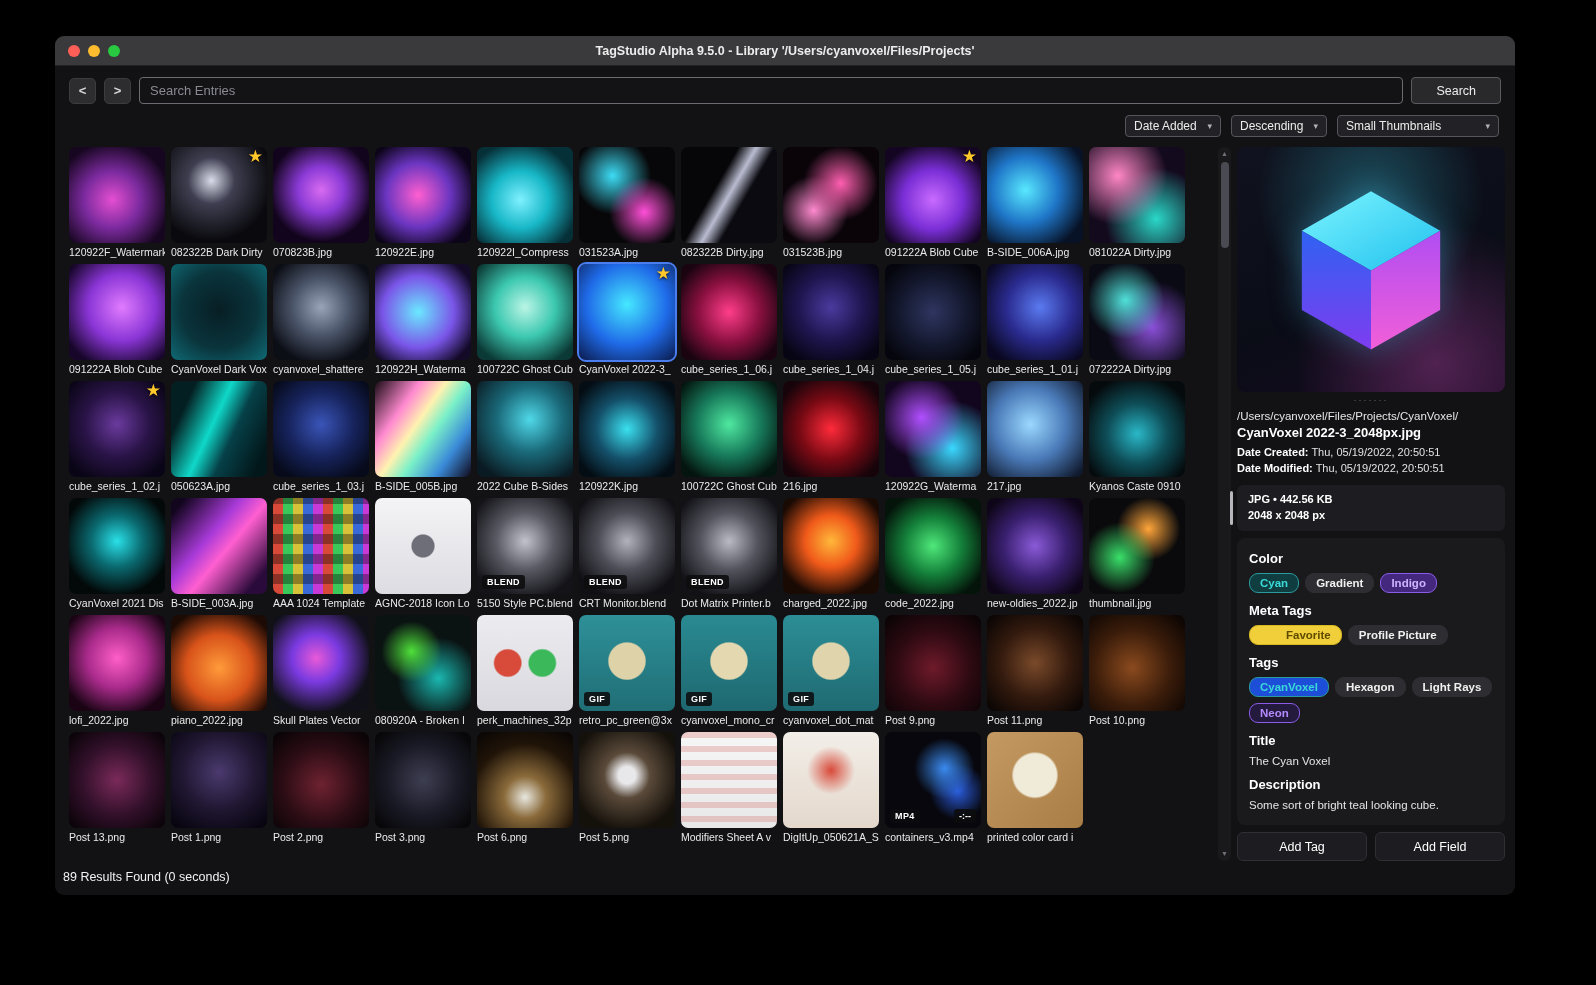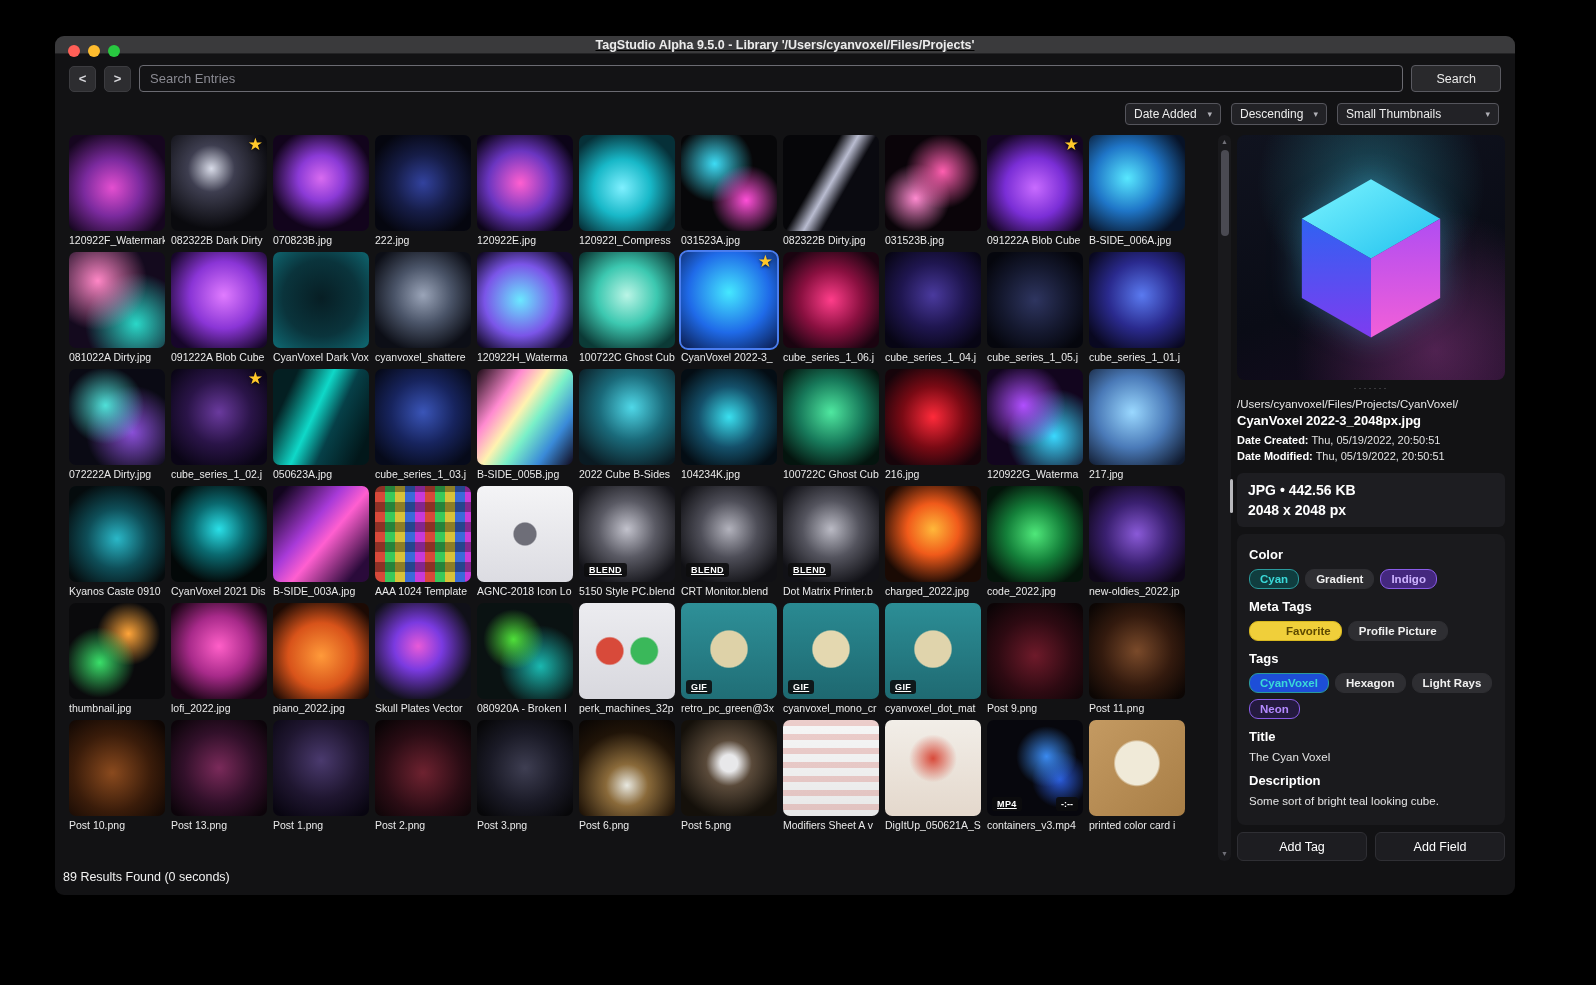--- a/index.html
+++ b/index.html
@@ -2,22 +2,22 @@
 <html><head>
 <meta charset="utf-8">
 <style>
   * { margin:0; padding:0; box-sizing:border-box; }
   html,body { width:1596px; height:985px; background:#000; overflow:hidden;
     font-family:"Liberation Sans","DejaVu Sans",sans-serif; }
   .window { position:absolute; left:55px; top:36px; width:1460px; height:859px;
     background:#121214; border-radius:9px; overflow:hidden; display:flex; flex-direction:column;
     box-shadow:0 24px 70px rgba(0,0,0,.7); }
   
-  .titlebar { height:18px; background:#3a3a3c; border-bottom:1px solid #232325;
-    display:flex; align-items:center; position:relative; flex:0 0 auto;text-decoration:underline; }
+  .titlebar { height:30px; background:#3a3a3c; border-bottom:1px solid #232325;
+    display:flex; align-items:center; position:relative; flex:0 0 auto; }
   .traffic { position:absolute; left:13px; top:9px; display:flex; gap:8px; }
   .tdot { width:12px; height:12px; border-radius:50%; }
   .tdot.red{background:#ff5f57}.tdot.yellow{background:#febc2e}.tdot.green{background:#28c840}
   .win-title { margin:0 auto; color:#ececec; font-size:12.5px; font-weight:bold; }
   
   .toolbar { display:flex; align-items:center; gap:8px; padding:11px 14px 3px 14px; flex:0 0 auto; }
   .nav-btn { width:27px; height:26px; background:#2d2d30; border:1px solid #3c3c40; border-radius:5px;
     color:#d8d8dc; font-size:13px; font-weight:bold; display:flex; align-items:center; justify-content:center; }
   .search-input { flex:1; height:27px; background:#131315; border:1px solid #6b6b72; border-radius:4px;
     color:#e8e8e8; font-size:13px; padding:0 10px; outline:none; font-family:inherit; }
@@ -36,21 +36,21 @@
   .grid-area { flex:1; display:flex; min-width:0; }
   .grid { display:grid; grid-template-columns:repeat(11,96px); column-gap:6px; row-gap:6px;
     align-content:start; flex:1; }
   .cell { width:96px; }
   .thumb { width:96px; height:96px; border-radius:7px; position:relative; }
   .thumb.selected { outline:2px solid #4a7df0; }
   .label { margin-top:3px; width:96px; font-size:10.5px; color:#eaeaea; white-space:nowrap; overflow:hidden; }
   .star { position:absolute; top:1px; right:4px; color:#ffc82a; font-size:17px;
     text-shadow:0 1px 3px rgba(0,0,0,.85); line-height:1; }
   .type-badge { position:absolute; left:5px; bottom:5px; background:rgba(12,12,14,.88); color:#fff;
-    font-size:9px; font-weight:bold; letter-spacing:.4px; padding:2px 5px; border-radius:3px;text-decoration:underline; }
+    font-size:9px; font-weight:bold; letter-spacing:.4px; padding:2px 5px; border-radius:3px; }
   .time-badge { position:absolute; right:5px; bottom:5px; background:rgba(12,12,14,.88); color:#fff;
     font-size:9px; font-weight:bold; padding:2px 5px; border-radius:3px; }
   
   .vscroll { width:13px; background:#19191c; border-radius:6px; position:relative; flex:0 0 auto;
     display:flex; flex-direction:column; justify-content:space-between; align-items:center; padding:2px 0; }
   .vscroll .arrow { color:#707078; font-size:7px; line-height:10px; }
   .vscroll .thumb-bar { position:absolute; top:15px; left:2.5px; width:8px; height:86px;
     background:#4a4a52; border-radius:4px; }
   
   .right-panel { width:268px; flex:0 0 auto; display:flex; flex-direction:column; gap:5px; position:relative; }
@@ -60,21 +60,21 @@
       radial-gradient(circle at 50% 20%, rgba(61,220,245,.30) 0%, rgba(0,0,0,0) 48%),
       radial-gradient(circle at 74% 88%, rgba(242,95,216,.28) 0%, rgba(0,0,0,0) 48%),
       linear-gradient(160deg,#10131f 0%,#0a0c16 58%,#150a20 100%); }
   .preview-box svg { filter:drop-shadow(0 0 16px rgba(80,200,255,.35)); }
   .resize-dots { text-align:center; color:#6a6a70; font-size:9px; letter-spacing:2px; line-height:7px; }
   .path-line { color:#e6e6e6; font-size:11.5px; line-height:1.3; word-break:break-all; }
   .file-name { color:#fff; font-size:13px; font-weight:bold; margin-top:1px; }
   .date-line { color:#e2e2e2; font-size:11px; line-height:1.45; }
   .date-line b { color:#fff; }
   .fileinfo-box { background:#1d1d21; border-radius:6px; padding:7px 11px; margin-top:3px; }
-  .fileinfo-box div { color:#fff; font-size:14px; font-weight:bold; line-height:1.45; }
+  .fileinfo-box div { color:#fff; font-size:11px; font-weight:bold; line-height:1.45; }
   .panel-scroll-thumb { position:absolute; left:-7px; top:344px; width:3px; height:34px;
     background:#b8b8bc; border-radius:2px; }
   .fields-box { background:#1a1a1d; border-radius:8px; padding:10px 12px; flex:1; overflow:hidden;
     display:flex; flex-direction:column; gap:7px; margin-top:2px; }
   .field-label { color:#fff; font-size:13px; font-weight:bold; margin-top:3px; }
   .pill-row { display:flex; flex-wrap:wrap; gap:6px; }
   .pill { font-size:11.5px; font-weight:bold; padding:3px 10px; border-radius:9px; border:1px solid transparent; }
   .field-text { color:#e4e4e4; font-size:11.5px; }
   .add-row { display:flex; gap:8px; margin-top:2px; }
   .add-btn { flex:1; height:29px; background:#1d1d21; border:1px solid #2f2f34; border-radius:6px;
@@ -130,24 +130,20 @@
             <div class="thumb" style="background: radial-gradient(circle at 42% 35%, rgb(216, 219, 232) 0%, rgb(62, 62, 80) 28%, rgb(10, 10, 14) 72%);">
               <span class="star">★</span>
             </div>
             <div class="label">082322B Dark Dirty</div>
           </div>
           <div class="cell">
             <div class="thumb" style="background: radial-gradient(circle at 50% 45%, rgb(216, 107, 240) 0%, rgb(139, 58, 214) 32%, rgb(18, 4, 28) 72%);"></div>
             <div class="label">070823B.jpg</div>
           </div>
           <div class="cell">
-            <div class="thumb" style="background: radial-gradient(circle, rgb(50, 66, 158) 0%, rgb(22, 29, 72) 42%, rgb(5, 6, 15) 82%);"></div>
-            <div class="label">222.jpg</div>
-          </div>
-          <div class="cell">
             <div class="thumb" style="background: radial-gradient(circle at 45% 50%, rgb(255, 95, 208) 0%, rgb(106, 53, 192) 45%, rgb(12, 4, 24) 82%);"></div>
             <div class="label">120922E.jpg</div>
           </div>
           <div class="cell">
             <div class="thumb" style="background: radial-gradient(circle at 45% 55%, rgb(127, 240, 255) 0%, rgb(24, 184, 200) 38%, rgb(6, 48, 56) 78%);"></div>
             <div class="label">120922I_Compress</div>
           </div>
           <div class="cell">
             <div class="thumb" style="background: radial-gradient(circle at 68% 68%, rgb(255, 79, 216) 0%, rgba(0, 0, 0, 0) 38%), radial-gradient(circle at 35% 30%, rgb(61, 220, 245) 0%, rgba(0, 0, 0, 0) 42%), rgb(7, 7, 9);"></div>
             <div class="label">031523A.jpg</div>
@@ -237,21 +233,21 @@
           <div class="cell">
             <div class="thumb" style="background: linear-gradient(125deg, rgb(26, 10, 20) 0%, rgb(255, 138, 208) 28%, rgb(255, 242, 176) 44%, rgb(122, 240, 200) 58%, rgb(58, 138, 216) 78%, rgb(16, 8, 26) 100%);"></div>
             <div class="label">B-SIDE_005B.jpg</div>
           </div>
           <div class="cell">
             <div class="thumb" style="background: radial-gradient(circle at 55% 40%, rgb(79, 216, 232) 0%, rgb(26, 106, 122) 42%, rgb(10, 26, 34) 85%);"></div>
             <div class="label">2022 Cube B-Sides</div>
           </div>
           <div class="cell">
             <div class="thumb" style="background: radial-gradient(circle, rgb(58, 224, 240) 0%, rgb(20, 80, 106) 45%, rgb(4, 13, 20) 85%);"></div>
-            <div class="label">104234K.jpg</div>
+            <div class="label">120922K.jpg</div>
           </div>
           <div class="cell">
             <div class="thumb" style="background: radial-gradient(circle at 50% 45%, rgb(79, 232, 160) 0%, rgb(23, 121, 90) 45%, rgb(4, 20, 14) 85%);"></div>
             <div class="label">100722C Ghost Cub</div>
           </div>
           <div class="cell">
             <div class="thumb" style="background: radial-gradient(circle, rgb(255, 42, 58) 0%, rgb(122, 10, 20) 45%, rgb(22, 4, 10) 85%);"></div>
             <div class="label">216.jpg</div>
           </div>
           <div class="cell">

